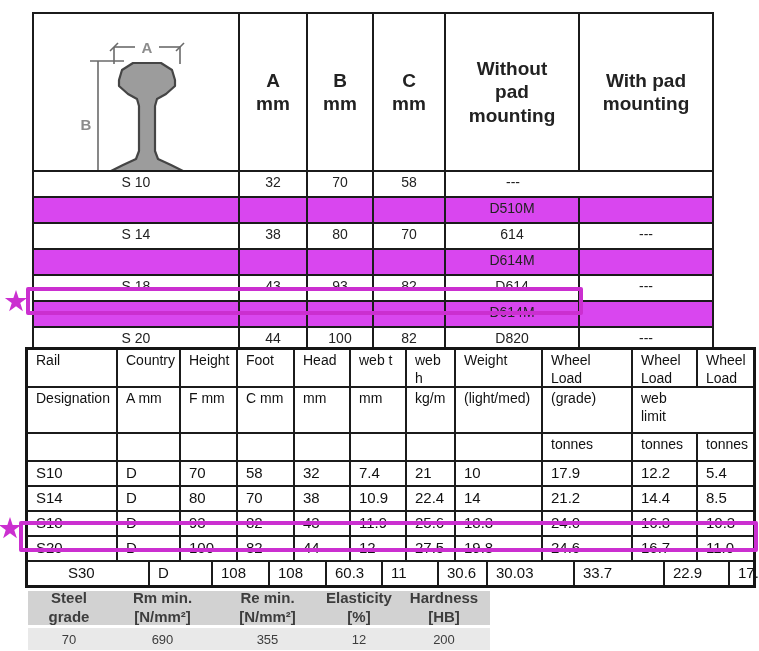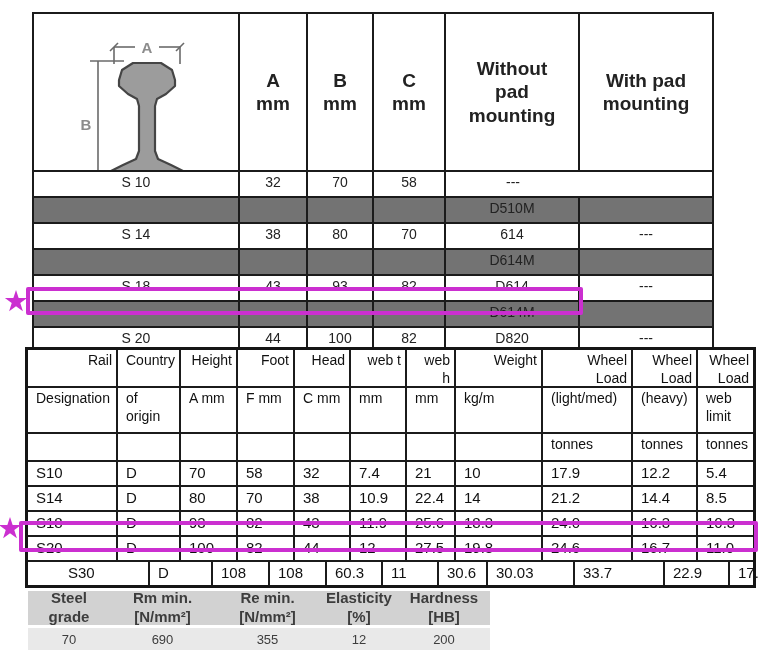--- a/index.html
+++ b/index.html
@@ -22,35 +22,35 @@
   }
   .t1-row > div:last-child{border-right:none;}
   .t1-row{border-bottom:2px solid #1b1b1b;}
   .t1-row:last-child{border-bottom:none;border-radius:8px;}
   .t1-head > div{
     height:156px;display:flex;align-items:center;justify-content:center;
     font-size:19px;font-weight:bold;line-height:1.22;white-space:pre-line;
     color:#222;
   }
   .t1-head > .diagram-cell{display:block;padding:0;}
-  .shaded > div{background:#737373;}
+  .shaded > div{background:#d946ef;}
   
   #spec-table{
     position:absolute;left:25px;top:347px;width:731px;
     border:3px solid #151515;box-sizing:border-box;background:#fff;
   }
   .t2-row{display:grid;grid-template-columns:90px 63px 57px 57px 56px 56px 49px 87px 90px 65px 55px;border-bottom:2px solid #1b1b1b;}
   .t2-row:last-child{border-bottom:none;padding-left:32px;}
   .t2-row > div{
     border-right:2px solid #1b1b1b;box-sizing:border-box;
     text-align:left;padding:2px 4px 0 8px;font-size:14px;line-height:1.25;
     white-space:pre-line;overflow:hidden;color:#111;
   }
   .t2-row > div:last-child{border-right:none;}
-  .t2-h1 > div{height:36px;text-align:right;}
+  .t2-h1 > div{height:36px;}
   .t2-h2 > div{height:44px;}
   .t2-h3 > div{height:26px;}
   .t2-d  > div{height:23px;font-size:15px;white-space:nowrap;}
   
   #steel-table{position:absolute;left:28px;top:591px;width:462px;}
   .t3-row{display:grid;grid-template-columns:82px 105px 105px 78px 92px;}
   .t3-head{background:#d2d2d2;margin-bottom:3px;}
   .t3-head > div{
     height:34px;display:flex;align-items:center;justify-content:center;
     font-size:15px;font-weight:bold;color:#3d3d3d;white-space:pre-line;
@@ -197,30 +197,28 @@
       <div>Weight</div>
       <div>Wheel
 Load</div>
       <div>Wheel
 Load</div>
       <div>Wheel
 Load</div>
     </div>
   <div class="t2-row t2-h2">
       <div>Designation</div>
-      <div>of
-origin</div>
       <div>A mm</div>
       <div>F mm</div>
       <div>C mm</div>
       <div>mm</div>
       <div>mm</div>
       <div>kg/m</div>
       <div>(light/med)</div>
-      <div>(heavy)</div>
+      <div>(grade)</div>
       <div>web
 limit</div>
     </div>
   <div class="t2-row t2-h3">
       <div></div>
       <div></div>
       <div></div>
       <div></div>
       <div></div>
       <div></div>

